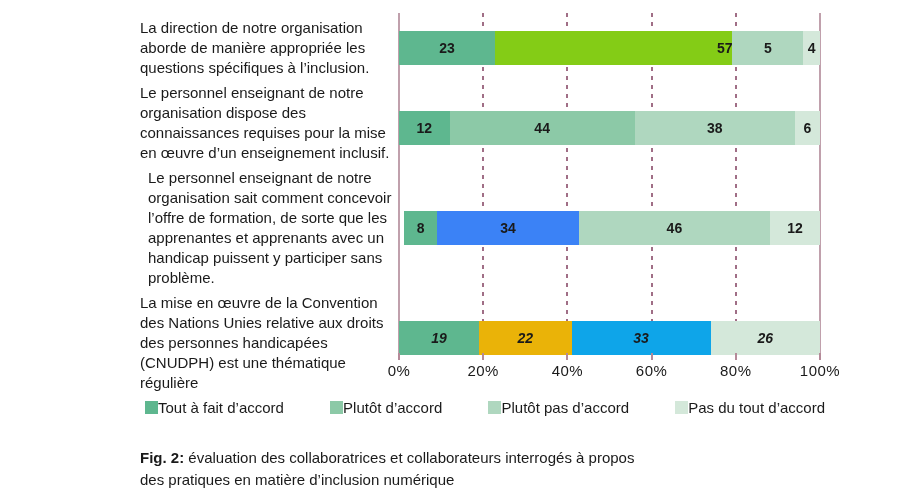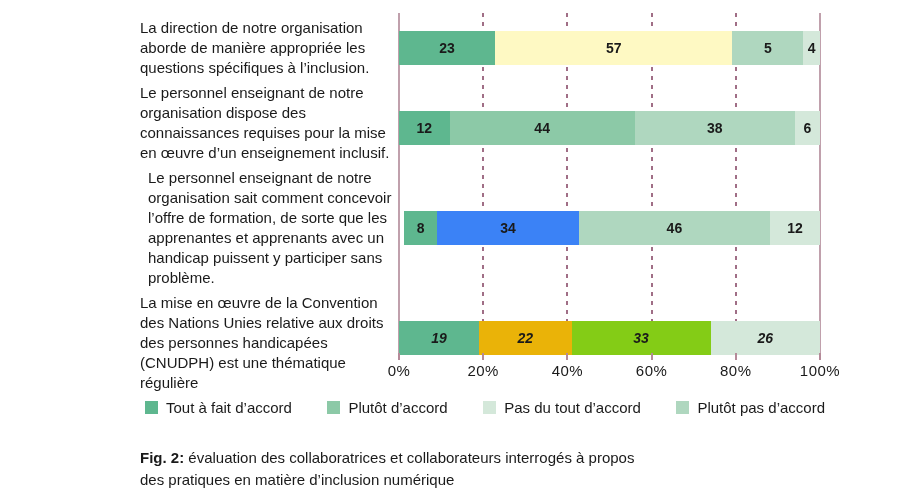--- a/index.html
+++ b/index.html
@@ -23,21 +23,21 @@
   .bar-slot{width:421px;display:flex;align-items:center;}
   .row:nth-child(2) .bar{margin-top:10px;}
   .row:nth-child(4) .bar{margin-top:-10px;font-style:italic;}
   .bar{width:100%;height:34px;display:flex;}
   .seg{flex-basis:0;display:flex;align-items:center;justify-content:center;min-width:0;}
   .seg-value{font-size:14px;font-weight:700;white-space:nowrap;color:#1a1a1a;}
   .x-axis{position:absolute;left:259px;top:340px;width:421px;height:28px;z-index:2;}
   .tick{position:absolute;top:0;width:2px;height:7px;margin-left:-1px;background:#b58a99;}
   .tick-label{position:absolute;top:9px;transform:translateX(-50%);font-size:15px;letter-spacing:0.5px;white-space:nowrap;}
   .legend{display:flex;justify-content:space-between;width:680px;margin:24px 0 0 5px;}
-  .legend-item{display:flex;align-items:center;gap:8px;text-align:right;}
+  .legend-item{display:flex;align-items:center;text-align:right;}
   .swatch{width:13px;height:13px;flex:0 0 13px;}
   .legend-label{font-size:15px;}
   .caption{margin-top:31px;max-width:520px;font-size:15px;line-height:22px;}
   .caption .prefix{font-weight:700;}
 </style>
 </head>
 <body>
 
 <div class="page">
   <div class="figure">
@@ -51,21 +51,21 @@
           <div class="gridline solid" style="left: 100%;"></div>
         </div>
       <div class="rows">
           <div class="row">
             <div class="row-label">La direction de notre organisation aborde de manière appropriée les questions spécifiques à l’inclusion.</div>
             <div class="bar-slot">
               <div class="bar">
                 <div class="seg" style="flex-grow: 23; background: rgb(94, 183, 143);">
                   <span class="seg-value">23</span>
                 </div>
-                <div class="seg" style="flex-grow: 57; background: #fef9c3;">
+                <div class="seg" style="flex-grow: 57; background: #84cc16; justify-content: flex-end;">
                   <span class="seg-value">57</span>
                 </div>
                 <div class="seg" style="flex-grow: 17; background: rgb(175, 215, 191);">
                   <span class="seg-value">5</span>
                 </div>
                 <div class="seg" style="flex-grow: 4; background: rgb(212, 232, 218);">
                   <span class="seg-value">4</span>
                 </div>
               </div>
             </div>
@@ -111,21 +111,21 @@
           <div class="row">
             <div class="row-label">La mise en œuvre de la Convention des Nations Unies relative aux droits des personnes handicapées (CNUDPH) est une thématique régulière</div>
             <div class="bar-slot">
               <div class="bar">
                 <div class="seg" style="flex-grow: 19; background: rgb(94, 183, 143);">
                   <span class="seg-value">19</span>
                 </div>
                 <div class="seg" style="flex-grow: 22; background: #eab308; text-align: center;">
                   <span class="seg-value">22</span>
                 </div>
-                <div class="seg" style="flex-grow: 33; background: #84cc16; text-align: right;">
+                <div class="seg" style="flex-grow: 33; background: #0ea5e9; text-align: right;">
                   <span class="seg-value">33</span>
                 </div>
                 <div class="seg" style="flex-grow: 26; background: rgb(212, 232, 218);">
                   <span class="seg-value">26</span>
                 </div>
               </div>
             </div>
           </div>
         </div>
       <div class="x-axis">
@@ -146,25 +146,25 @@
     <div class="legend">
         <div class="legend-item">
           <span class="swatch" style="background: rgb(94, 183, 143);"></span>
           <span class="legend-label">Tout à fait d’accord</span>
         </div>
         <div class="legend-item">
           <span class="swatch" style="background: rgb(140, 201, 167);"></span>
           <span class="legend-label">Plutôt d’accord</span>
         </div>
         <div class="legend-item">
+          <span class="swatch" style="background: rgb(175, 215, 191);"></span>
+          <span class="legend-label">Plutôt pas d’accord</span>
+        </div>
+        <div class="legend-item">
           <span class="swatch" style="background: rgb(212, 232, 218);"></span>
           <span class="legend-label">Pas du tout d’accord</span>
-        </div>
-        <div class="legend-item">
-          <span class="swatch" style="background: rgb(175, 215, 191);"></span>
-          <span class="legend-label">Plutôt pas d’accord</span>
         </div>
       </div>
     <div class="caption">
       <span class="prefix">Fig. 2:</span><span> évaluation des collaboratrices et collaborateurs interrogés à propos des pratiques en matière d’inclusion numérique</span>
     </div>
   </div>
 </div>
 
 </body></html>

